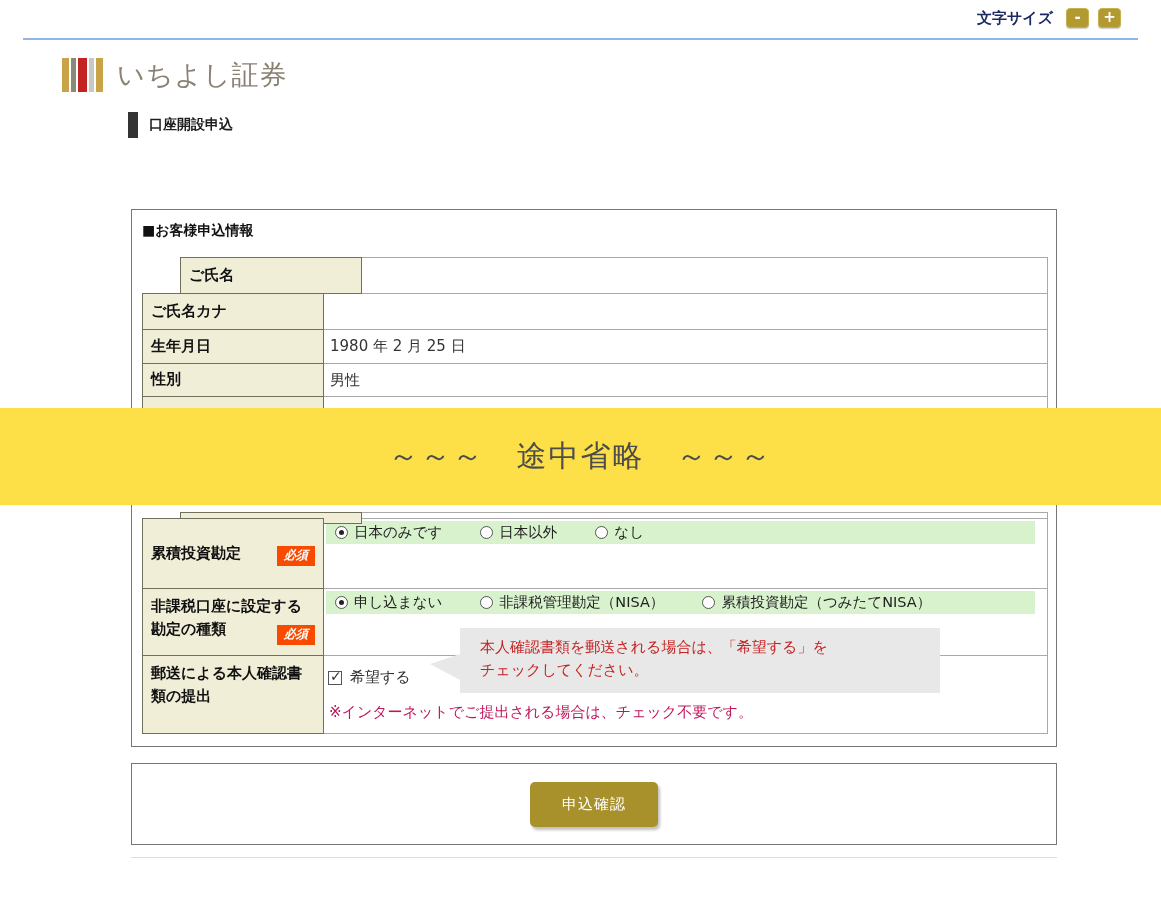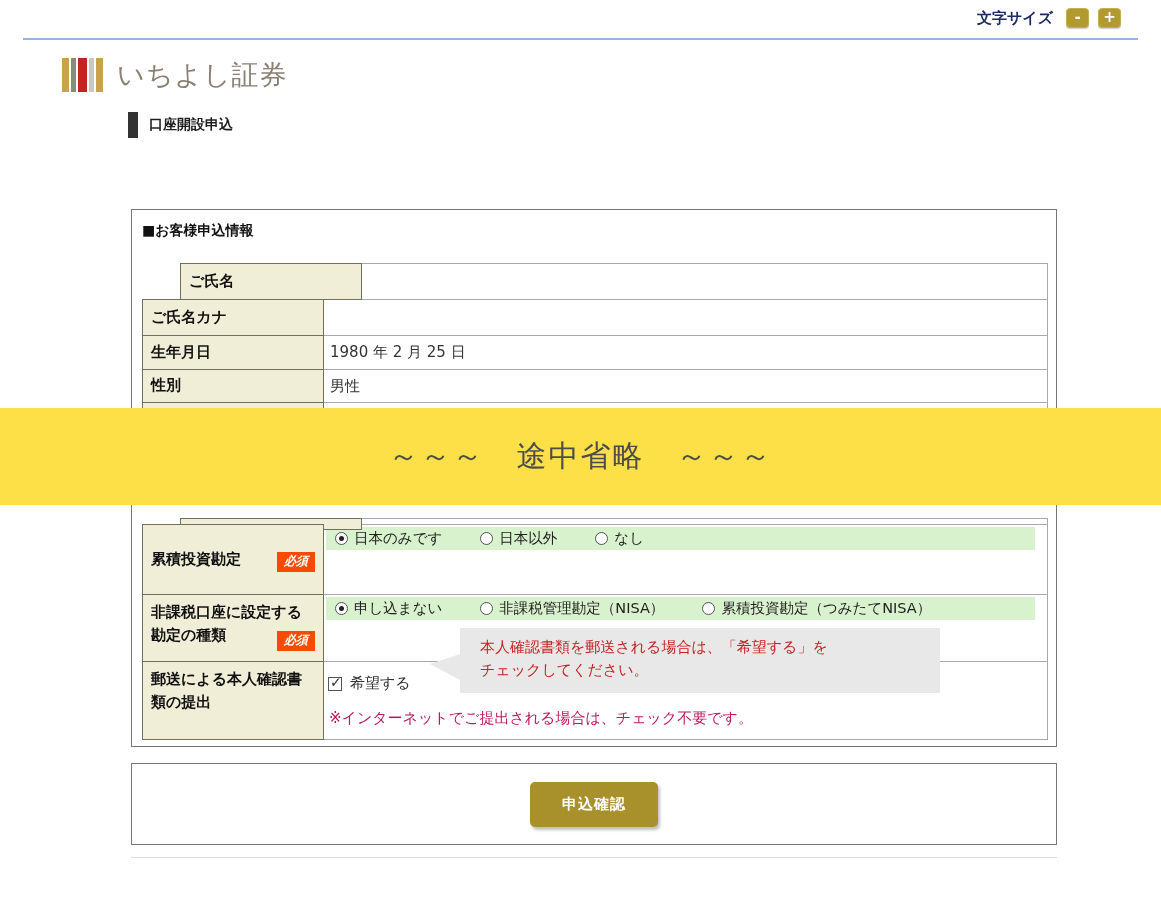--- a/index.html
+++ b/index.html
@@ -35,21 +35,21 @@
 
   
   .main-box { position:absolute; left:131px; top:209px; width:926px; height:538px;
               border:1px solid #767676; background:#fff; z-index:1; }
   .section-title { position:absolute; left:10px; top:12px; font-size:14px; font-weight:bold; color:#111; }
 
   .tbl { position:absolute; left:10px; width:906px; }
   .tbl-top { top:41px; }
   .tbl-bottom { top:296px; }
   .trow { display:flex; margin-top:-1px; }
-  .trow:first-child { margin-top:12px;padding-left:38px; }
+  .trow:first-child { margin-top:6px;padding-left:38px; }
   .tlabel {
     width:182px; background:#f1eed8; border:1px solid #70705c;
     font-size:15px; font-weight:bold; color:#111; padding:5px 8px;
     display:flex; align-items:center; position:relative; line-height:1.55;
   }
   .tvalue {
     flex:1; background:#fff; border:1px solid #a9a9a9; border-left:none;
     font-size:15px; color:#333; padding:4px 6px; display:flex; align-items:center;
   }
   .tvalue.col { display:block; padding:0; }
@@ -86,21 +86,21 @@
              z-index:5; padding:8px 14px 10px 20px; }
   .callout-line { color:#c52222; font-size:15px; line-height:1.55; }
   .callout-pointer { position:absolute; left:-30px; top:26px; width:0; height:0;
              border-top:10px solid transparent; border-bottom:16px solid transparent;
              border-right:30px solid #e8e8e8; }
 
   
   .footer-box { position:absolute; left:131px; top:763px; width:926px; height:82px;
                 border:1px solid #767676; display:flex; align-items:center; justify-content:center; }
   .submit-btn { min-width:128px; height:45px; background:#a8912b; border:none; border-radius:5px;
-                color:#fff; font-weight:bold; font-size:15px; letter-spacing:1px; cursor:pointer;
+                color:#fff; font-weight:normal; font-size:15px; letter-spacing:1px; cursor:pointer;
                 box-shadow:2px 3px 3px rgba(0,0,0,0.25); padding:0 20px;
                 font-family:"DejaVu Sans","Liberation Sans",sans-serif; }
   .bottom-rule { position:absolute; left:131px; top:857px; width:926px; height:1px; background:#dcdcdc; }
 </style>
 </head>
 <body>
 
 <div class="topbar">
   <span class="fontsize-label">文字サイズ</span>
   <div class="fs-btn">-</div>

